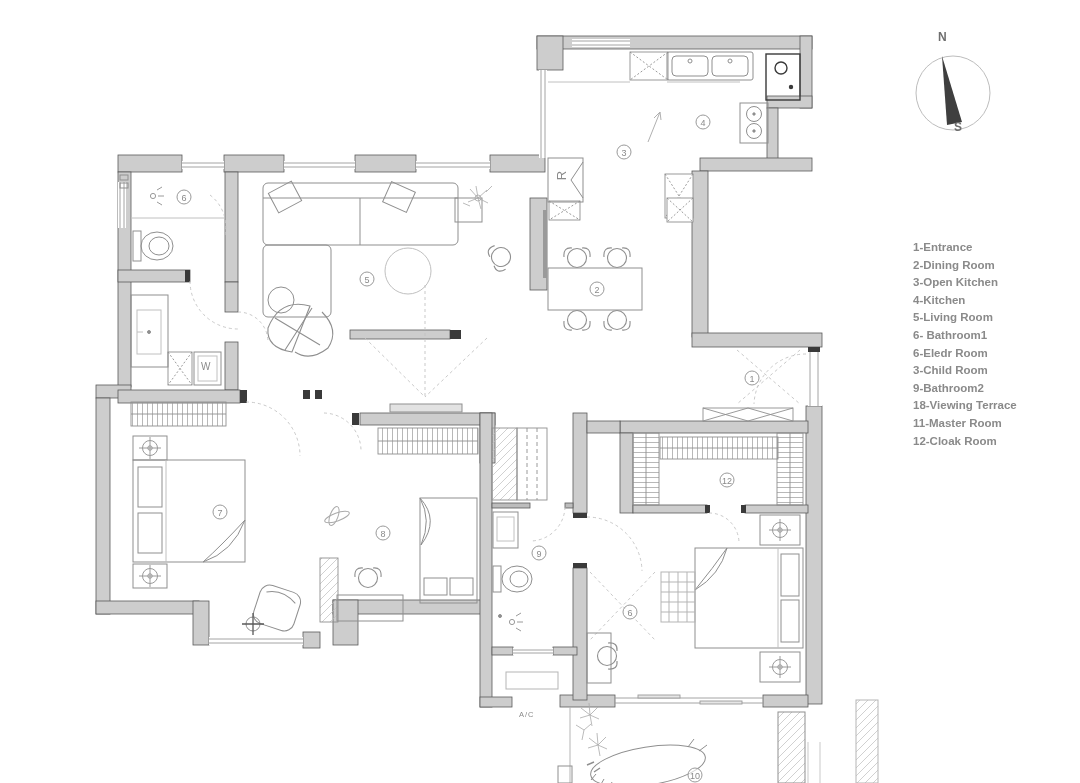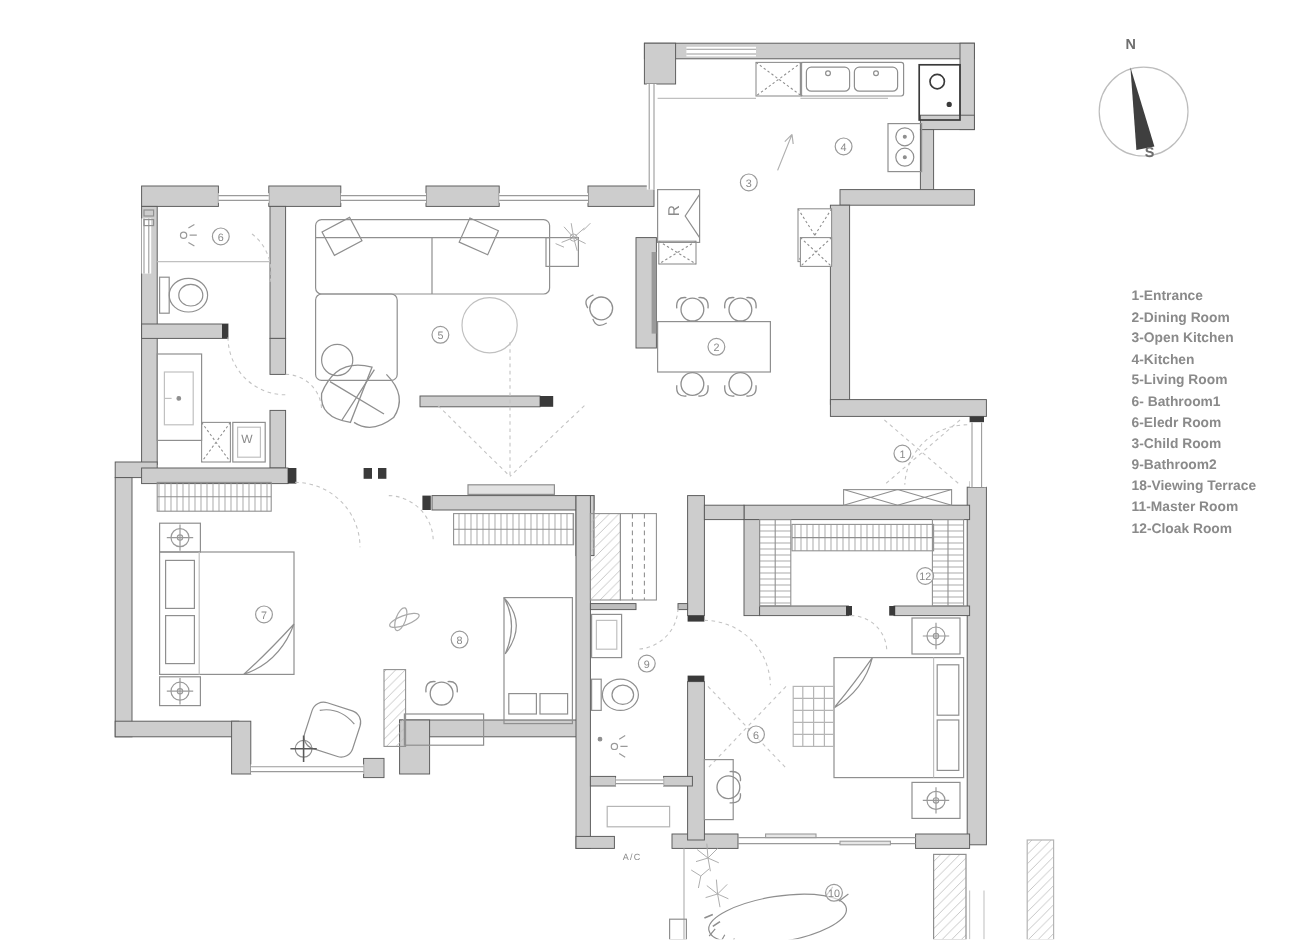--- a/index.html
+++ b/index.html
@@ -5,21 +5,21 @@
   html,body{margin:0;padding:0;background:#fff;}
   #stage{position:relative;width:1080px;height:783px;background:#ffffff;overflow:hidden;
          font-family:"Liberation Sans",sans-serif;}
   #plan-svg{position:absolute;left:0;top:0;}
   
   .marker{position:absolute;width:15px;height:15px;border:1px solid #9a9a9a;border-radius:50%;
           color:#8a8a8a;font-size:9px;line-height:15px;text-align:center;background:rgba(255,255,255,.6);
           transform:translate(-50%,-50%);box-sizing:border-box;}
   
   #legend{position:absolute;left:913px;top:239px;color:#8a8a8a;font-size:11.5px;font-weight:bold;}
-  #legend .li{height:17.6px;line-height:17.6px;white-space:nowrap;margin-left:30px;}
+  #legend .li{height:17.6px;line-height:17.6px;white-space:nowrap;}
   
   #compass{position:absolute;left:905px;top:25px;width:100px;height:120px;}
   #compass .dir{position:absolute;color:#6f6f6f;font-size:12px;font-weight:bold;}
   #n-label{left:33px;top:5px;}
   #s-label{left:49px;top:95px;}
   
   .appl{position:absolute;color:#8a8a8a;}
   #fridge-label{left:557px;top:168px;font-size:13px;transform:rotate(-90deg);}
   #washer-label{left:201px;top:361px;font-size:10px;}
   #ac-label{left:519px;top:710px;font-size:7.5px;letter-spacing:1px;}
@@ -423,23 +423,23 @@
 <div>
   <div class="marker" style="left:752px;top:378px;">1</div>
   <div class="marker" style="left:597px;top:289px;">2</div>
   <div class="marker" style="left:624px;top:152px;">3</div>
   <div class="marker" style="left:703px;top:122px;">4</div>
   <div class="marker" style="left:367px;top:279px;">5</div>
   <div class="marker" style="left:184px;top:197px;">6</div>
   <div class="marker" style="left:220px;top:512px;">7</div>
   <div class="marker" style="left:383px;top:533px;">8</div>
   <div class="marker" style="left:539px;top:553px;">9</div>
-  <div class="marker" style="left:695px;top:744px;">10</div>
+  <div class="marker" style="left:695px;top:775px;">10</div>
   <div class="marker" style="left:630px;top:612px;">6</div>
-  <div class="marker" style="left:727px;top:480px;margin-left:44px;">12</div>
+  <div class="marker" style="left:727px;top:480px;">12</div>
 </div>
 
 <div class="appl" id="fridge-label">R</div>
 <div class="appl" id="washer-label">W</div>
 <div class="appl" id="ac-label">A/C</div>
 
 <div id="compass">
   <svg width="100" height="120" viewBox="0 0 100 120">
     <circle cx="48" cy="68" r="37" fill="none" stroke="#bdbdbd" stroke-width="1"></circle>
     <polygon points="37,31 57,97 42,100" fill="#3f3f3f"></polygon>

